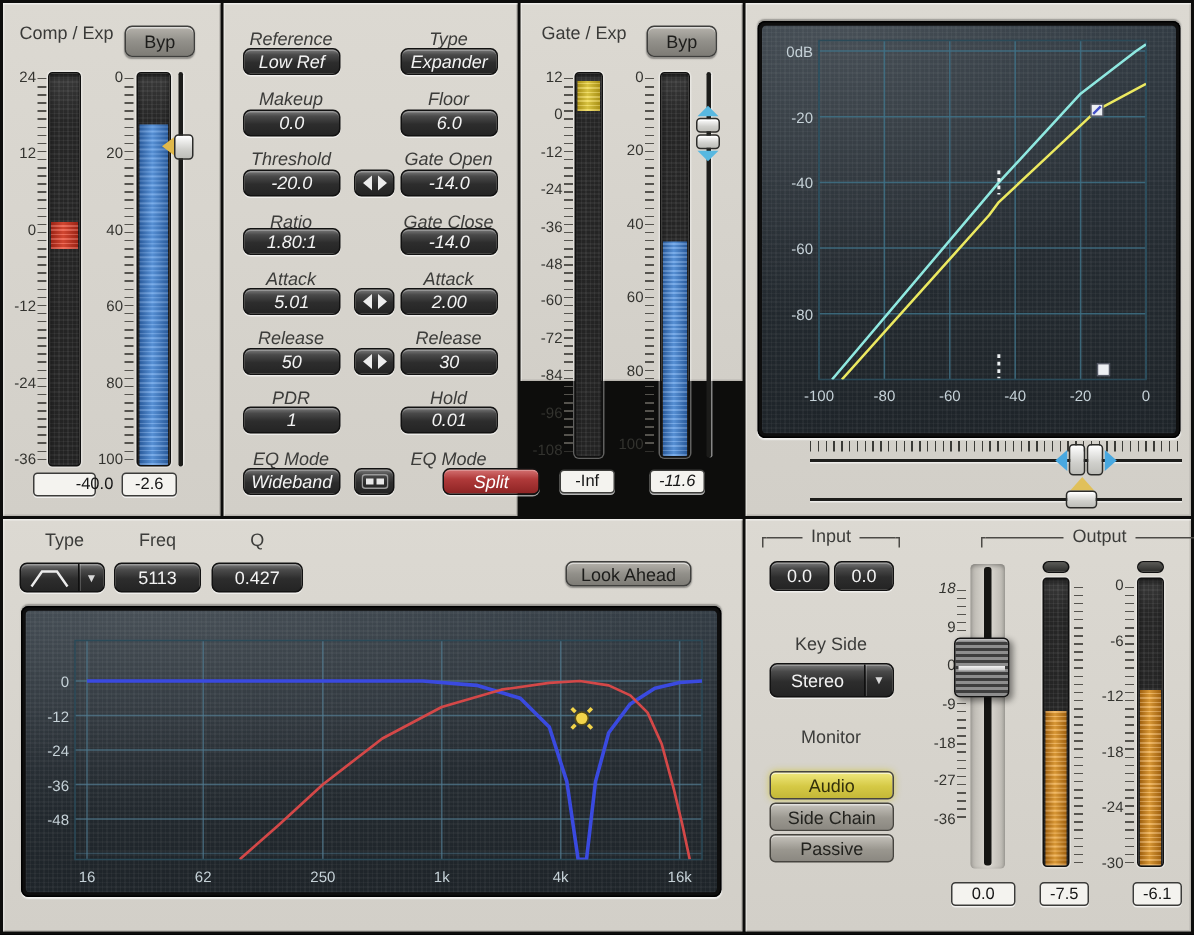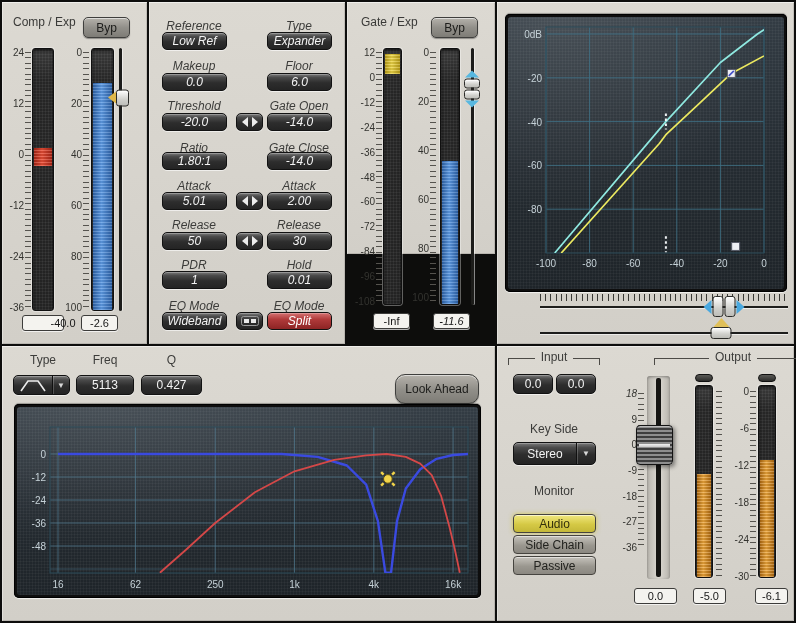--- a/index.html
+++ b/index.html
@@ -9,21 +9,21 @@
     box-shadow:inset 0 1px 0 rgba(255,255,255,.55),inset 1px 0 0 rgba(255,255,255,.35),
                inset -1px -1px 0 rgba(0,0,0,.12);}
   .section-title{position:absolute;font-size:12px;color:#3a3a38;white-space:nowrap;}
   .ctl-label{position:absolute;font-size:12px;color:#3c3c3a;text-align:center;white-space:nowrap;}
 
   
   .dark-box{position:absolute;display:flex;align-items:center;justify-content:center;
     background:linear-gradient(180deg,#7b7b7b 0%,#4a4a4a 22%,#2d2d2d 55%,#242424 100%);
     border:1px solid #121212;border-radius:5px;color:#f3f3f3;font-size:12px;
     box-shadow:0 1px 0 rgba(255,255,255,.6),inset 0 1px 0 rgba(255,255,255,.25);cursor:pointer;}
-  .dark-box.red{background:linear-gradient(180deg,#d57272 0%,#b03a3a 40%,#8d2424 100%);color:#fff;}
+  .dark-box.red{background:linear-gradient(180deg,#d57272 0%,#b03a3a 40%,#8d2424 100%);color:#fff;margin-left:28px;}
   .readout{position:absolute;display:flex;align-items:center;justify-content:center;
     background:#f4f3ef;border:1px solid #3c3c3a;border-radius:3px;color:#161616;font-size:11px;cursor:pointer;
     box-shadow:0 1px 0 rgba(255,255,255,.7);}
   .gray-btn{position:absolute;display:flex;align-items:center;justify-content:center;
     background:linear-gradient(180deg,#b5b2ab 0%,#92908a 50%,#7e7c76 100%);
     border:1px solid #3f3f3d;border-radius:5px;color:#1d1d1b;font-size:12px;cursor:pointer;
     box-shadow:0 1px 1px rgba(0,0,0,.35),inset 0 1px 0 rgba(255,255,255,.55);}
 
   
   .meter{position:absolute;background:
@@ -322,21 +322,21 @@
         <svg width="28" height="16" viewBox="0 0 28 16">
             <polyline points="2,14 9,4 19,4 26,14" fill="none" stroke="#ececec" stroke-width="1.6"></polyline>
           </svg>
       </span>
       <span style="width:17px;height:100%;display:flex;align-items:center;justify-content:center;border-left:1px solid #101010;box-shadow:inset 1px 0 0 rgba(255,255,255,.2);font-size:8px;color:#d8d8d8;">▼</span>
     </div>
     <div class="ctl-label" style="left:74px;top:7px;width:58px;">Freq</div>
     <div class="dark-box" style="left:74px;top:29px;width:58px;height:20px;">5113</div>
     <div class="ctl-label" style="left:139px;top:7px;width:61px;">Q</div>
     <div class="dark-box" style="left:139px;top:29px;width:61px;height:20px;">0.427</div>
-    <div class="gray-btn" style="left:393px;top:28px;width:84px;height:30px;border-radius:10px;">Look Ahead</div>
+    <div class="gray-btn" style="left:375px;top:28px;width:84px;height:17px;">Look Ahead</div>
 
     <div class="bezel" style="left:12px;top:58px;width:467px;height:194px;">
       <div class="screen">
         <svg id="eq-svg" width="461" height="188" viewBox="0 0 461 188">
           <defs>
               <clipPath id="eclip">
                 <rect x="33" y="20" width="418" height="146"></rect>
               </clipPath>
             </defs>
         <line x1="41" y1="20" x2="41" y2="166" stroke="#527c92" stroke-width="1" opacity="0.7"></line>
@@ -436,17 +436,17 @@
         <div class="scale-label" style="top: 0%;">0</div>
         <div class="scale-label" style="top: 20%;">-6</div>
         <div class="scale-label" style="top: 40%;">-12</div>
         <div class="scale-label" style="top: 60%;">-18</div>
         <div class="scale-label" style="top: 80%;">-24</div>
         <div class="scale-label" style="top: 100%;">-30</div>
       </div>
     <div class="v-ticks" style="left:253px;top:45px;height:186px;"></div>
 
     <div class="readout" style="left:137px;top:242px;width:43px;height:16px;">0.0</div>
-    <div class="readout" style="left:196px;top:242px;width:33px;height:16px;">-5.0</div>
+    <div class="readout" style="left:196px;top:242px;width:33px;height:16px;">-7.5</div>
     <div class="readout" style="left:258px;top:242px;width:33px;height:16px;">-6.1</div>
   </div>
 
 </div>
 
 </body></html>

